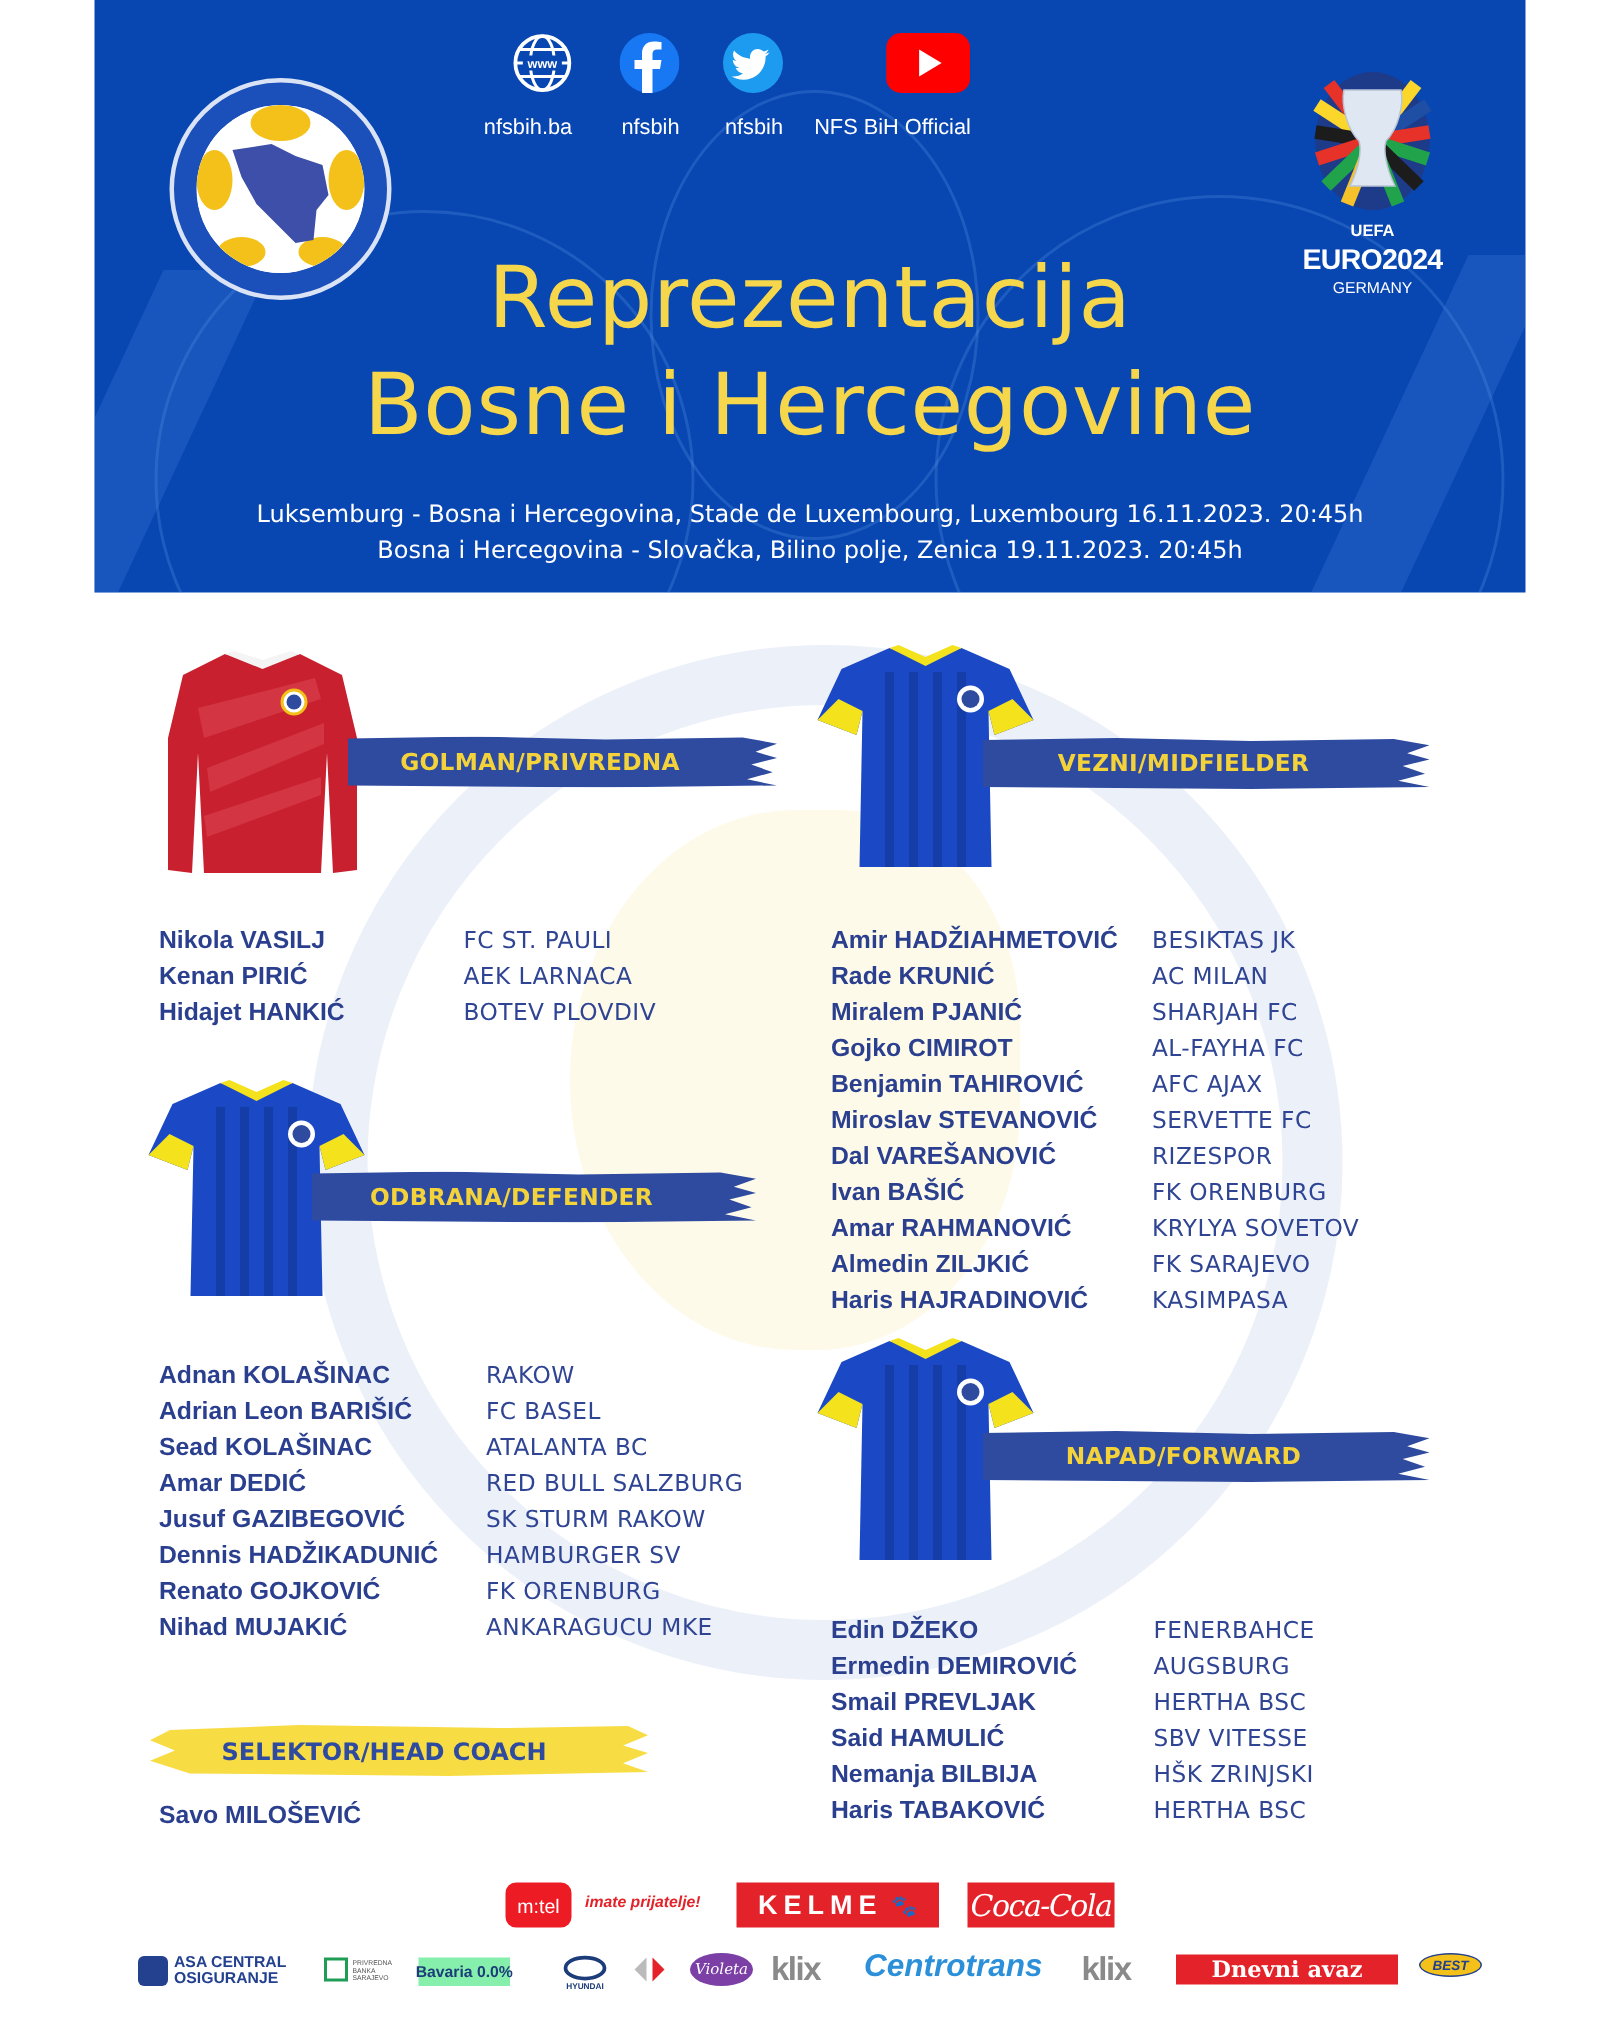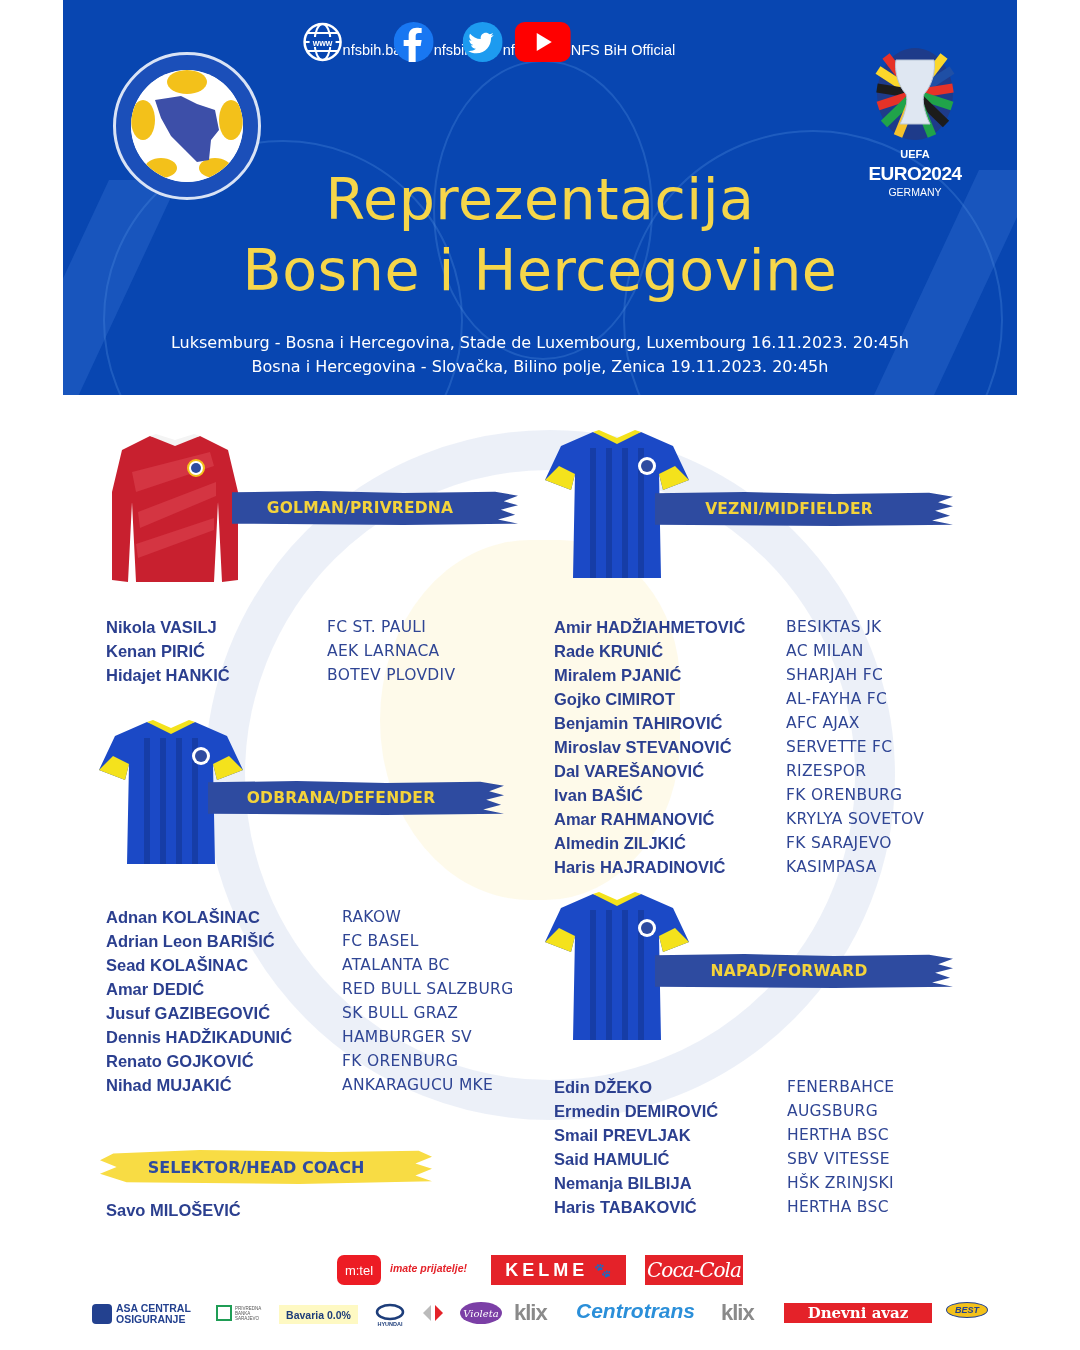--- a/index.html
+++ b/index.html
@@ -12,21 +12,21 @@
     background: #0846b1; overflow: hidden;
   }
   .header .swirl {
     position: absolute; border: 2px solid rgba(90,150,230,0.28); border-radius: 50%;
   }
   .header .stripe {
     position: absolute; background: rgba(80,140,230,0.22); transform: skewX(-25deg);
   }
   .social-row { position: absolute; top: 22px; left: 0; width: 100%; height: 80px; }
   .social {
-    position: absolute; display: flex; flex-direction: row; align-items: center;
+    position: absolute; display: flex; flex-direction: column; align-items: flex-end;
     transform: translateX(-50%);
   }
   .social .ico { width: 40px; height: 40px; display: flex; align-items: center; justify-content: center; }
   .social .lbl {
     margin-top: 15px; color: #ffffff; font-family: "Liberation Sans", sans-serif;
     font-size: 14.5px; white-space: nowrap;
   }
   .fa-logo {
     position: absolute; left: 50px; top: 52px; width: 148px; height: 148px; border-radius: 50%;
     background: #1b4fb9; border: 3px solid #d9e3f5;
@@ -69,21 +69,21 @@
     letter-spacing: 0.2px; margin-right: 30px;
   }
   .coach-banner {
     position: absolute; left: 100px; top: 1150px; width: 332px; height: 34px; background: #f8dc44;
     clip-path: polygon(4% 10%, 30% 0, 70% 6%, 96% 2%, 100% 20%, 95% 40%, 100% 55%, 95% 75%, 100% 92%, 60% 100%, 8% 95%, 0 70%, 5% 50%, 0 30%);
     display: flex; align-items: center; justify-content: center;
   }
   .coach-banner span { color: #2e4ba0; font-weight: bold; font-size: 16px; margin-right: 20px; }
 
   .roster { position: absolute; }
-  .row { display: flex; height: 24px; align-items: center; gap: 18px; }
+  .row { display: flex; height: 24px; align-items: center; }
   .row .pn { font-family: "Liberation Sans", sans-serif; font-weight: bold; font-size: 16.5px; color: #2b3f8f; white-space: nowrap; }
   .row .club { font-family: "DejaVu Sans", sans-serif; font-size: 15.5px; color: #2f4594; white-space: nowrap; letter-spacing: 0.3px; }
 
   
   .sponsor { position: absolute; display: flex; align-items: center; justify-content: center; white-space: nowrap; }
 </style>
 </head>
 <body>
 
 <div class="header">
@@ -235,21 +235,21 @@
   <div class="row">
       <span class="pn" style="width:218px;"><span>Sead</span> <span>KOLAŠINAC</span></span>
       <span class="club">ATALANTA BC</span>
     </div>
   <div class="row">
       <span class="pn" style="width:218px;"><span>Amar</span> <span>DEDIĆ</span></span>
       <span class="club">RED BULL SALZBURG</span>
     </div>
   <div class="row">
       <span class="pn" style="width:218px;"><span>Jusuf</span> <span>GAZIBEGOVIĆ</span></span>
-      <span class="club">SK BULL GRAZ</span>
+      <span class="club">SK STURM RAKOW</span>
     </div>
   <div class="row">
       <span class="pn" style="width:218px;"><span>Dennis</span> <span>HADŽIKADUNIĆ</span></span>
       <span class="club">HAMBURGER SV</span>
     </div>
   <div class="row">
       <span class="pn" style="width:218px;"><span>Renato</span> <span>GOJKOVIĆ</span></span>
       <span class="club">FK ORENBURG</span>
     </div>
   <div class="row">
@@ -379,21 +379,21 @@
   </div>
 </div>
 <div class="sponsor" style="left:216px;top:1305px;">
   <div style="width:16px;height:16px;border:2px solid #1f9d55;margin-right:3px;"></div>
   <div style="color:#555;font-size:4.5px;line-height:5px;font-family:'Liberation Sans',sans-serif;">
     <div>PRIVREDNA</div>
     <div>BANKA</div>
     <div>SARAJEVO</div>
   </div>
 </div>
-<div class="sponsor" style="left:279px;top:1305px;width:79px;height:19px;background:#fef9c3;color:#1d3d7a;font-weight:bold;font-size:10.5px;font-family:'Liberation Sans',sans-serif;text-align:right;">Bavaria 0.0%</div>
+<div class="sponsor" style="left:279px;top:1305px;width:61px;height:19px;background:#86efac;color:#1d3d7a;font-weight:bold;font-size:10.5px;font-family:'Liberation Sans',sans-serif;text-align:right;">Bavaria 0.0%</div>
 <div class="sponsor" style="left:373px;top:1303px;width:34px;height:24px;">
   <svg width="34" height="24" viewBox="0 0 34 24">
       <ellipse cx="17" cy="9" rx="13" ry="7" fill="none" stroke="#1d3d7a" stroke-width="2.5"></ellipse>
       <text x="17" y="23" font-size="5.5" fill="#1d3d7a" text-anchor="middle" font-weight="bold" font-family="Liberation Sans, sans-serif">HYUNDAI</text>
     </svg>
 </div>
 <div class="sponsor" style="left:420px;top:1303px;width:26px;height:24px;">
   <svg width="26" height="24" viewBox="0 0 26 24">
       <path d="M11 2 L3 10 L11 18 Z" fill="#bbb"></path>
       <path d="M15 2 L23 10 L15 18 Z" fill="#e42229"></path>

